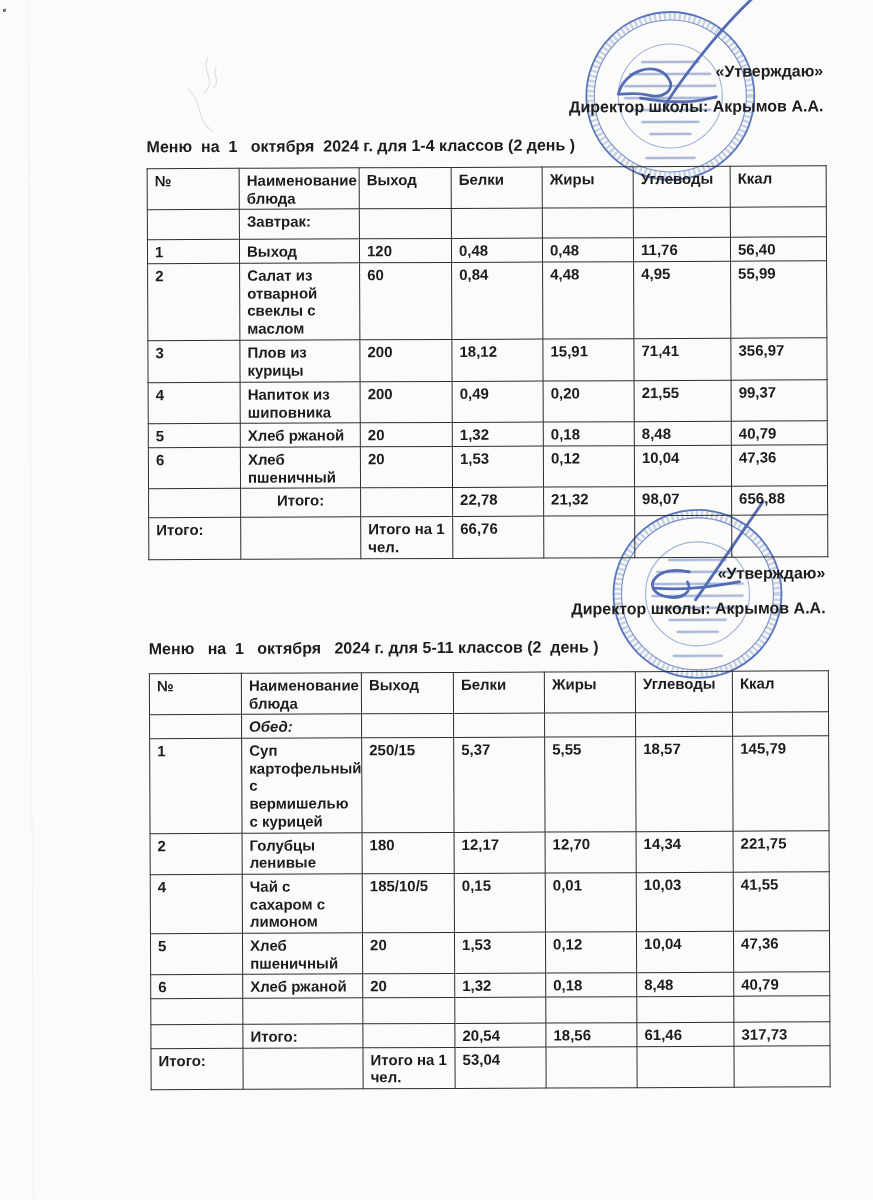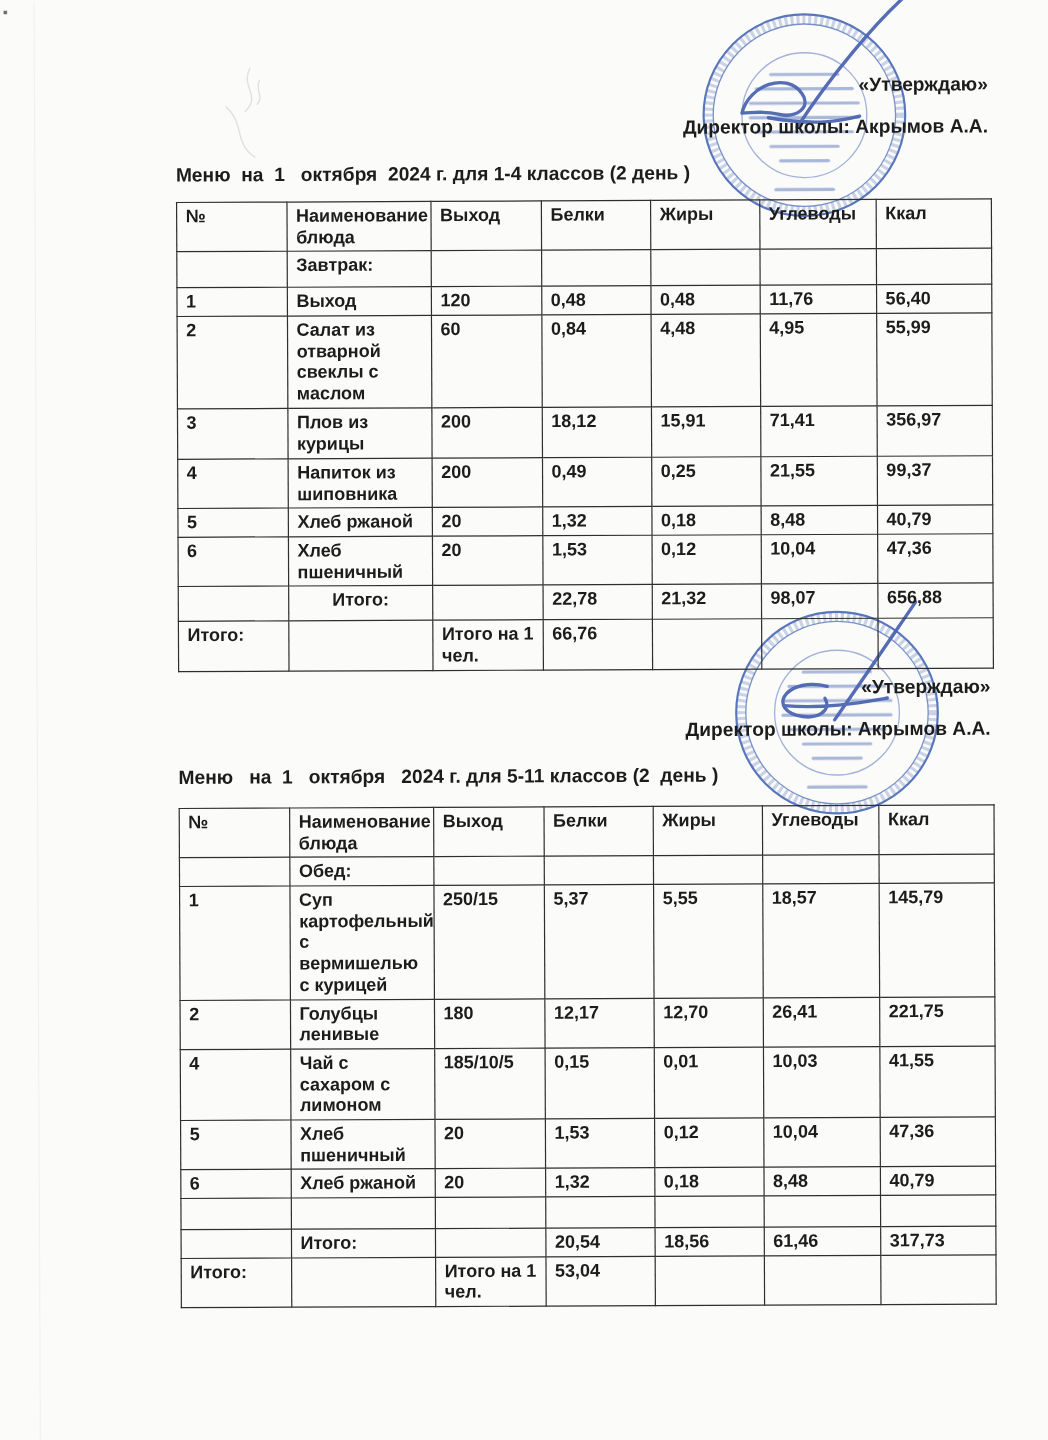--- a/index.html
+++ b/index.html
@@ -60,21 +60,21 @@
   .m0 tbody tr:nth-child(2) td{height:21px;}
   .m0 tbody tr:nth-child(3) td{height:74px;}
   .m0 tbody tr:nth-child(4) td{height:42px;}
   .m0 tbody tr:nth-child(5) td{height:37px;}
   .m0 tbody tr:nth-child(6) td{height:21px;}
   .m0 tbody tr:nth-child(7) td{height:37px;}
   .m0 tbody tr:nth-child(8) td{height:29px;}
   .m0 tbody tr:nth-child(9) td{height:35px;}
   .m0 tbody tr:nth-child(8) td:nth-child(2){text-align:center;}
   .m1 thead th{height:39px;}
-  .m1 tbody tr:nth-child(1) td{height:21px;}
+  .m1 tbody tr:nth-child(1) td{height:21px;font-style:italic;}
   .m1 tbody tr:nth-child(2) td{height:72px;}
   .m1 tbody tr:nth-child(3) td{height:37px;}
   .m1 tbody tr:nth-child(4) td{height:37px;}
   .m1 tbody tr:nth-child(5) td{height:40px;}
   .m1 tbody tr:nth-child(6) td{height:23px;}
   .m1 tbody tr:nth-child(7) td{height:26px;}
   .m1 tbody tr:nth-child(8) td{height:21px;}
   .m1 tbody tr:nth-child(9) td{height:36px;}
   .stamp{position:absolute;width:230px;height:230px;pointer-events:none;}
   .s1{left:557px;top:-18px;}
@@ -205,21 +205,21 @@
           <td>18,12</td>
           <td>15,91</td>
           <td>71,41</td>
           <td>356,97</td>
         </tr>
         <tr>
           <td>4</td>
           <td>Напиток из шиповника</td>
           <td>200</td>
           <td>0,49</td>
-          <td>0,25</td>
+          <td>0,20</td>
           <td>21,55</td>
           <td>99,37</td>
         </tr>
         <tr>
           <td>5</td>
           <td>Хлеб ржаной</td>
           <td>20</td>
           <td>1,32</td>
           <td>0,18</td>
           <td>8,48</td>
@@ -298,21 +298,21 @@
           <td>5,55</td>
           <td>18,57</td>
           <td>145,79</td>
         </tr>
         <tr>
           <td>2</td>
           <td>Голубцы ленивые</td>
           <td>180</td>
           <td>12,17</td>
           <td>12,70</td>
-          <td>26,41</td>
+          <td>14,34</td>
           <td>221,75</td>
         </tr>
         <tr>
           <td>4</td>
           <td>Чай с сахаром с лимоном</td>
           <td>185/10/5</td>
           <td>0,15</td>
           <td>0,01</td>
           <td>10,03</td>
           <td>41,55</td>

